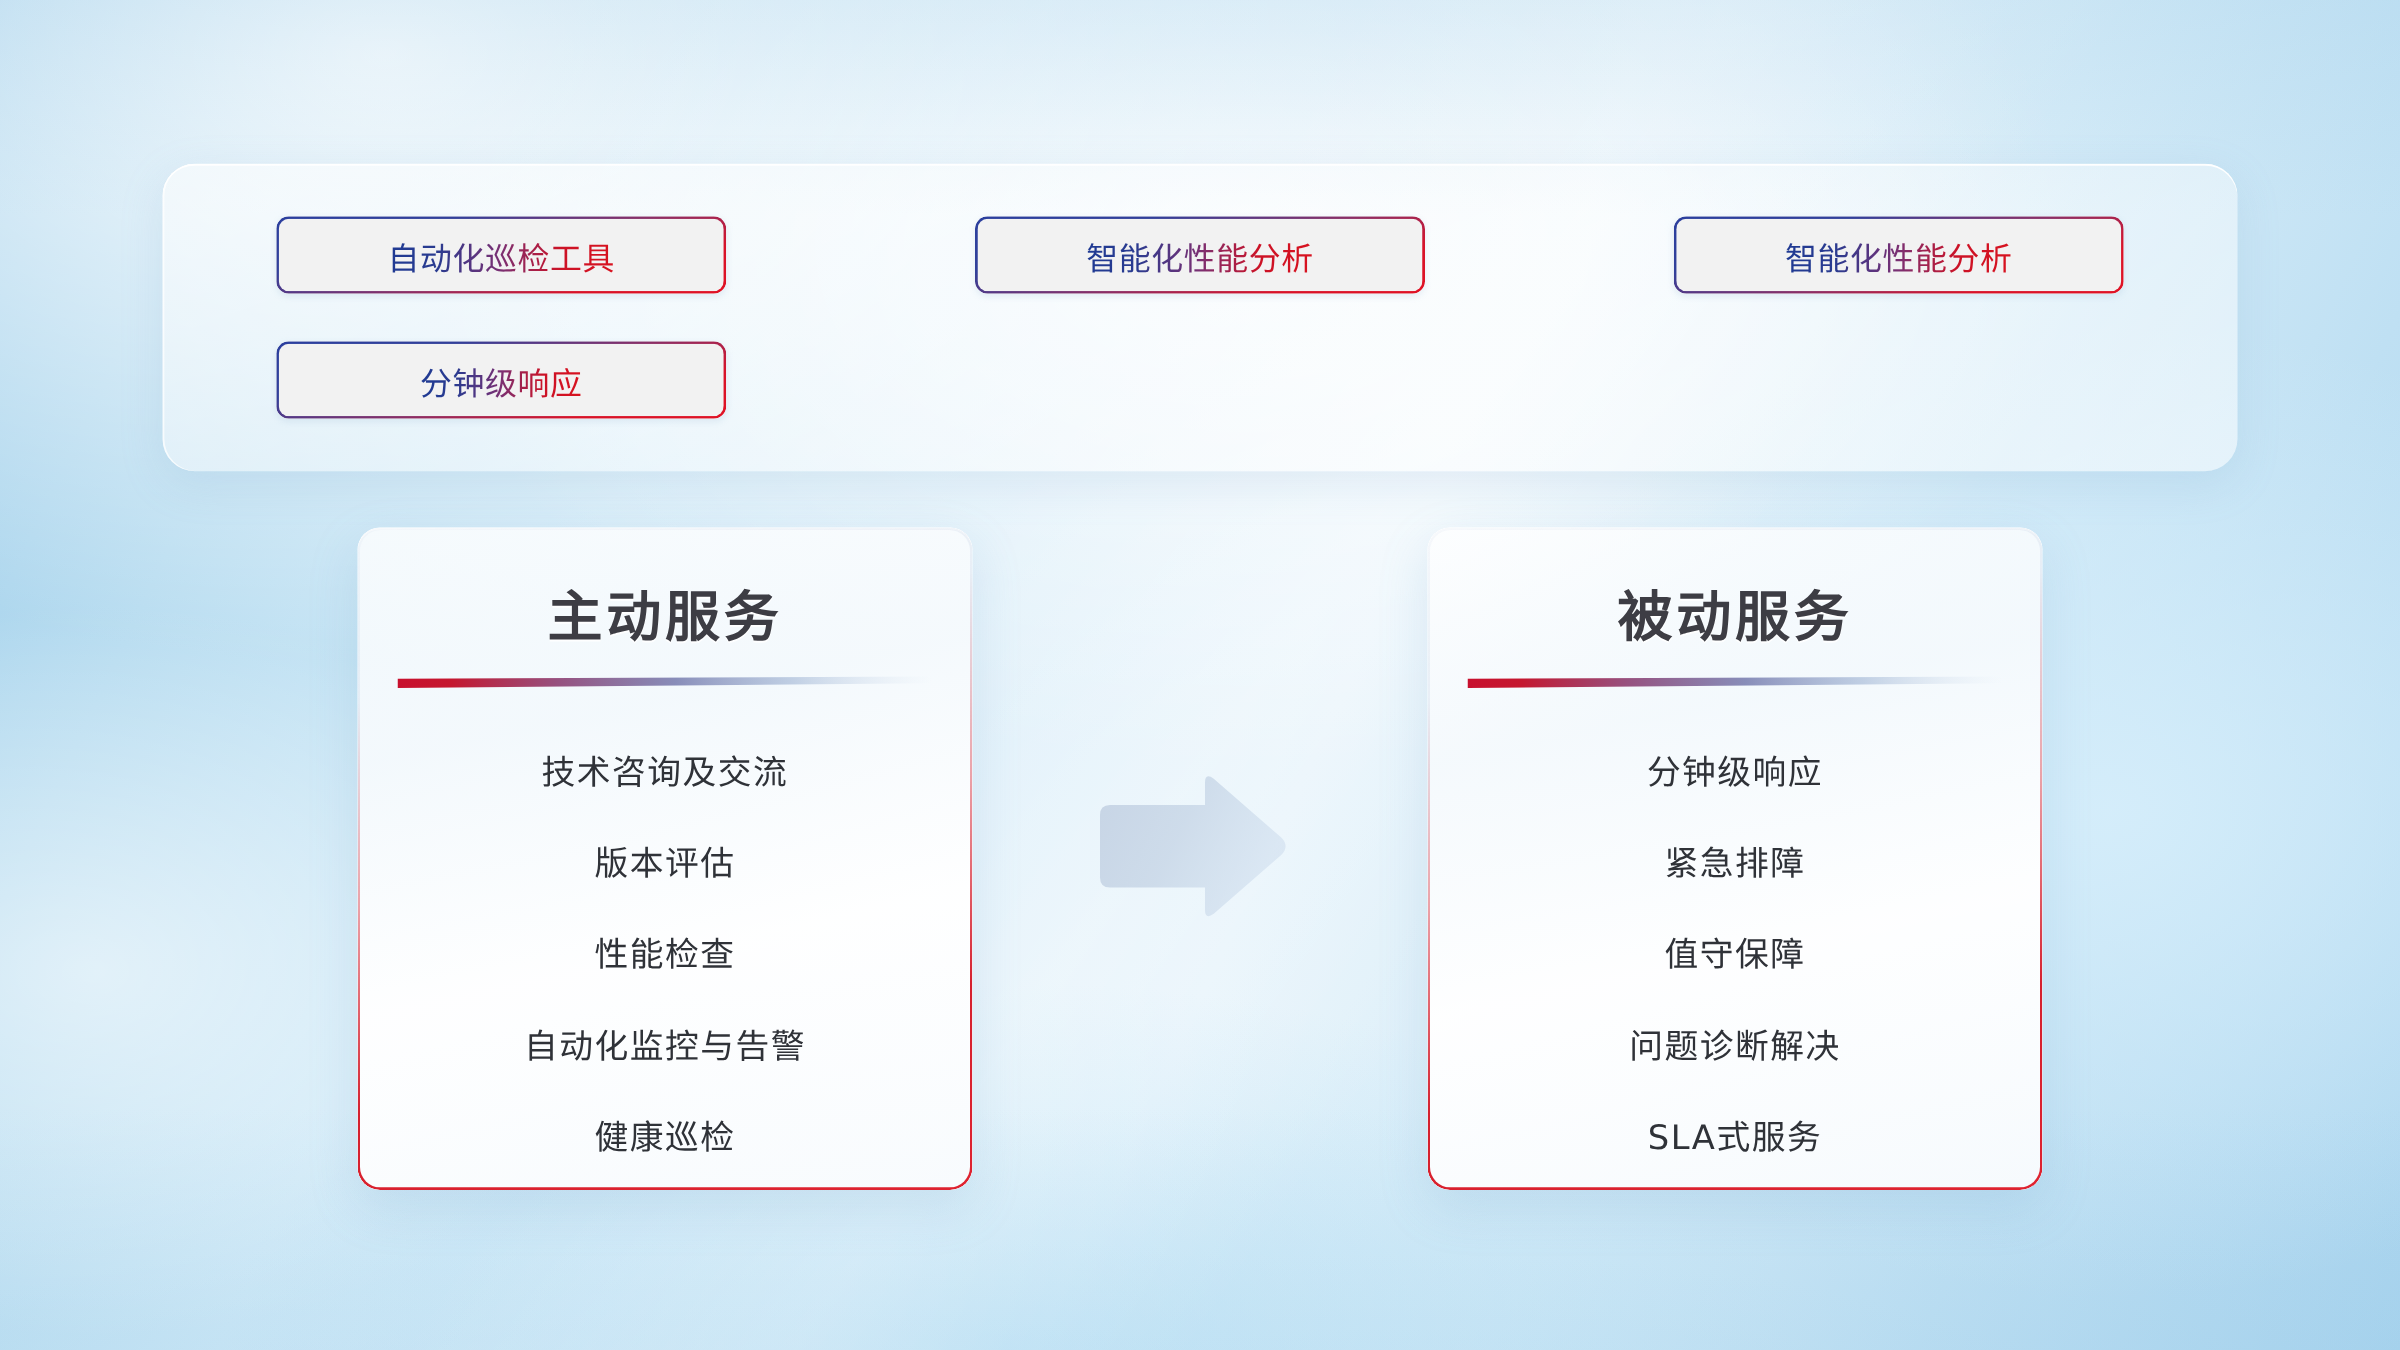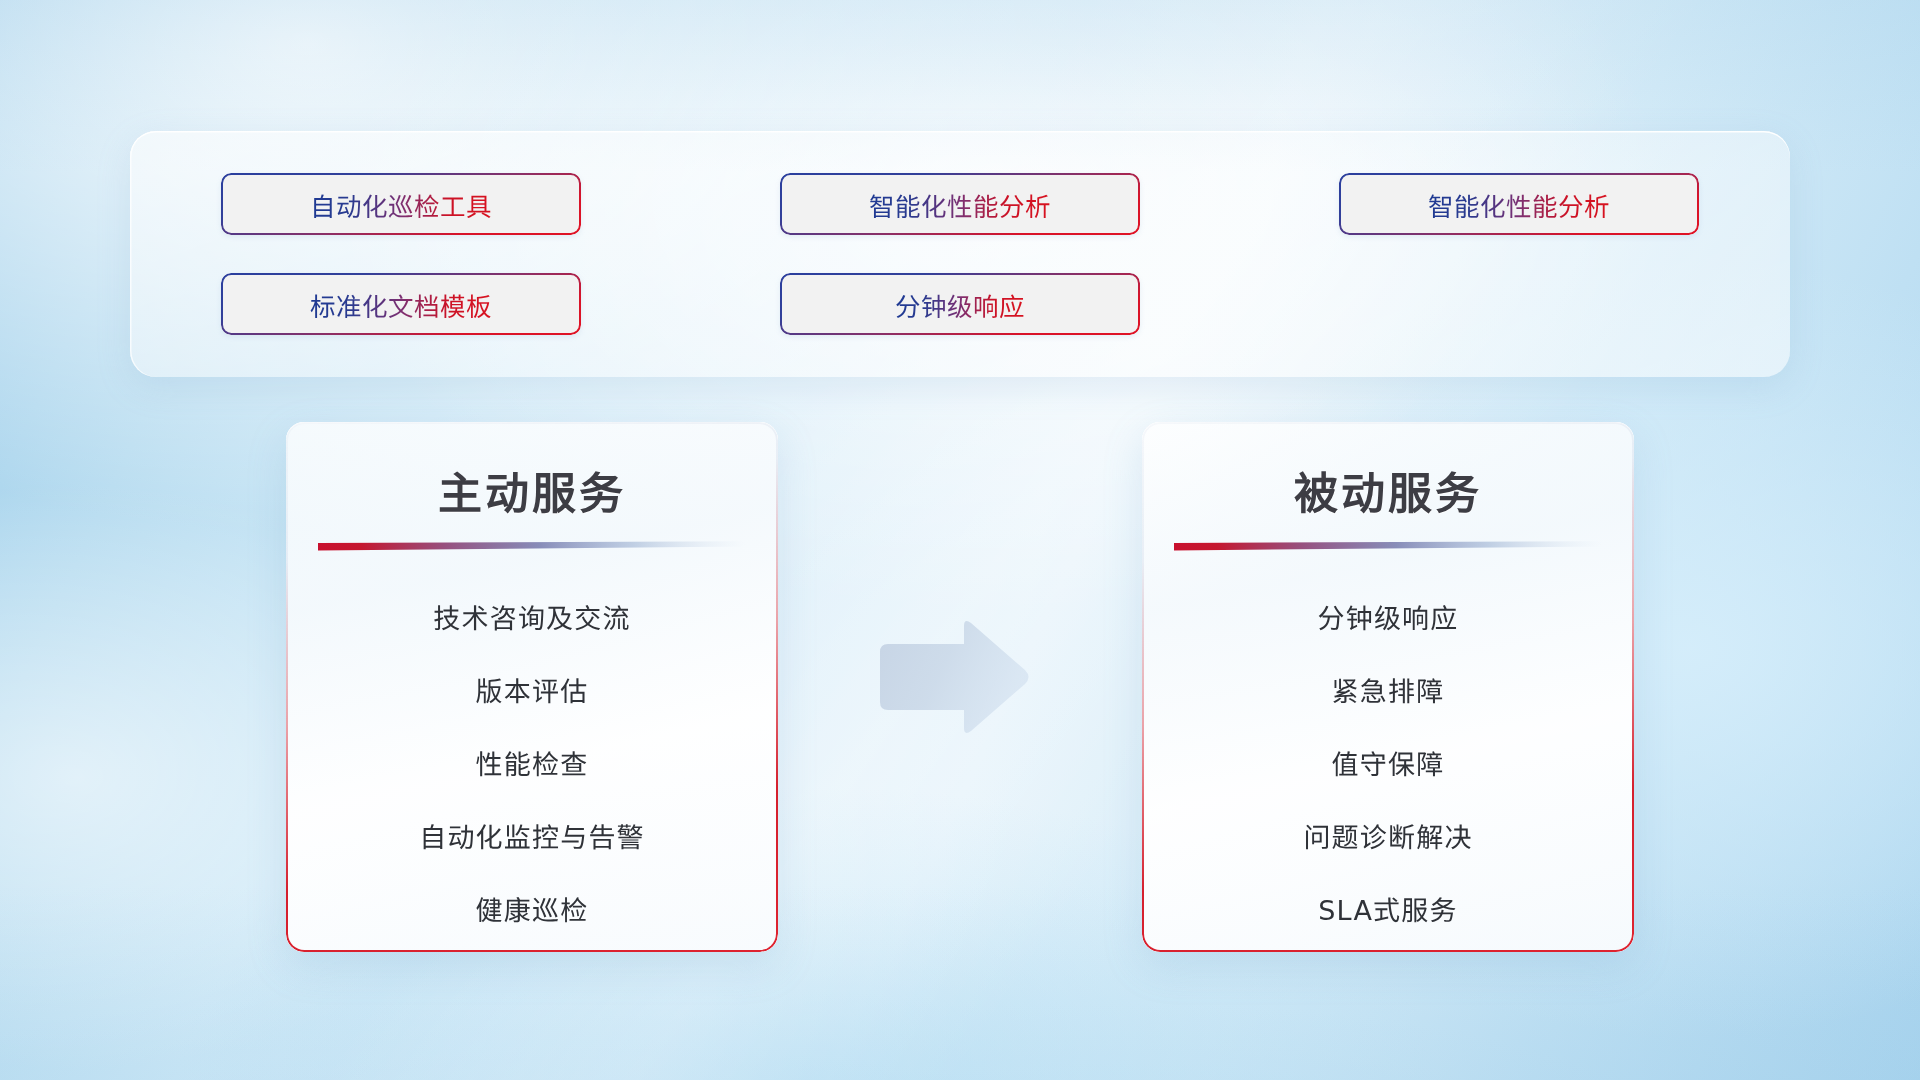--- a/index.html
+++ b/index.html
@@ -156,23 +156,20 @@
   <div id="cap-grid">
 
     <div class="cap-btn">
       <span class="cap-label">自动化巡检工具</span>
     </div>
     <div class="cap-btn">
       <span class="cap-label">智能化性能分析</span>
     </div>
     <div class="cap-btn">
       <span class="cap-label">智能化性能分析</span>
-    </div>
-    <div class="cap-btn">
-      <span class="cap-label">标准化文档模板</span>
     </div>
     <div class="cap-btn">
       <span class="cap-label">分钟级响应</span>
     </div>
 
   </div>
 </div>
 
 <div class="svc-card" id="card-active">
   <div class="svc-title">主动服务</div>

